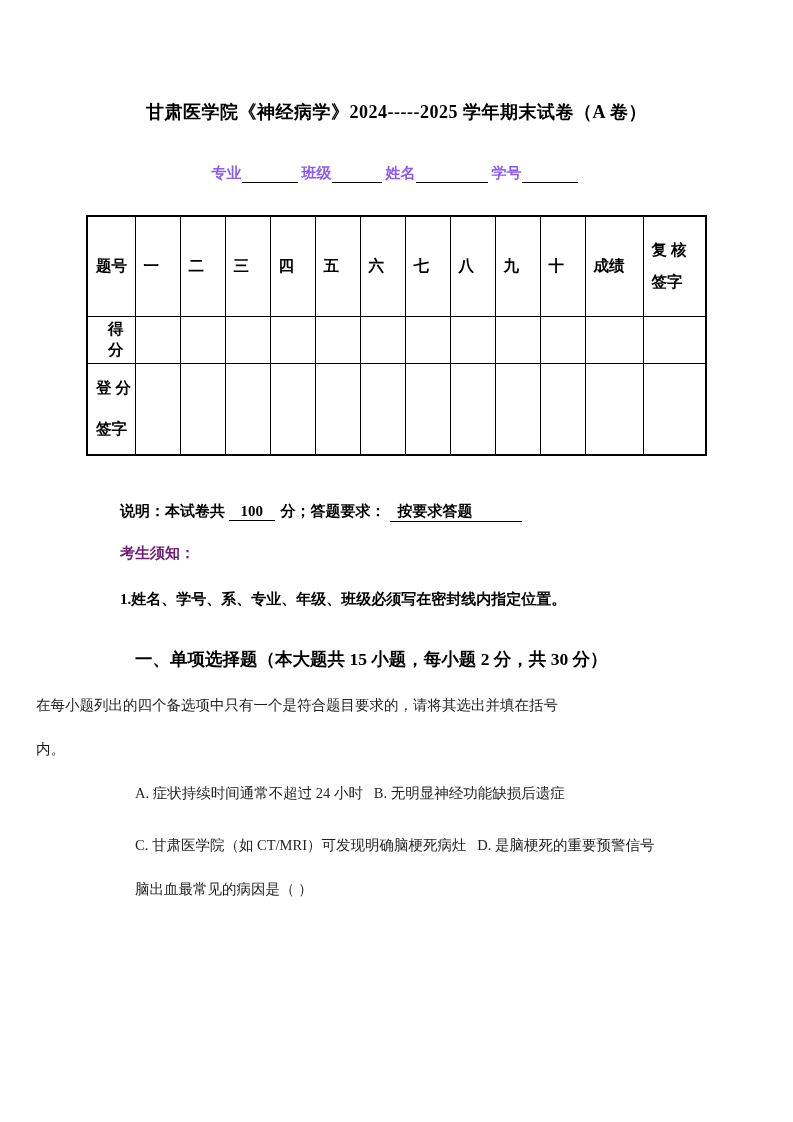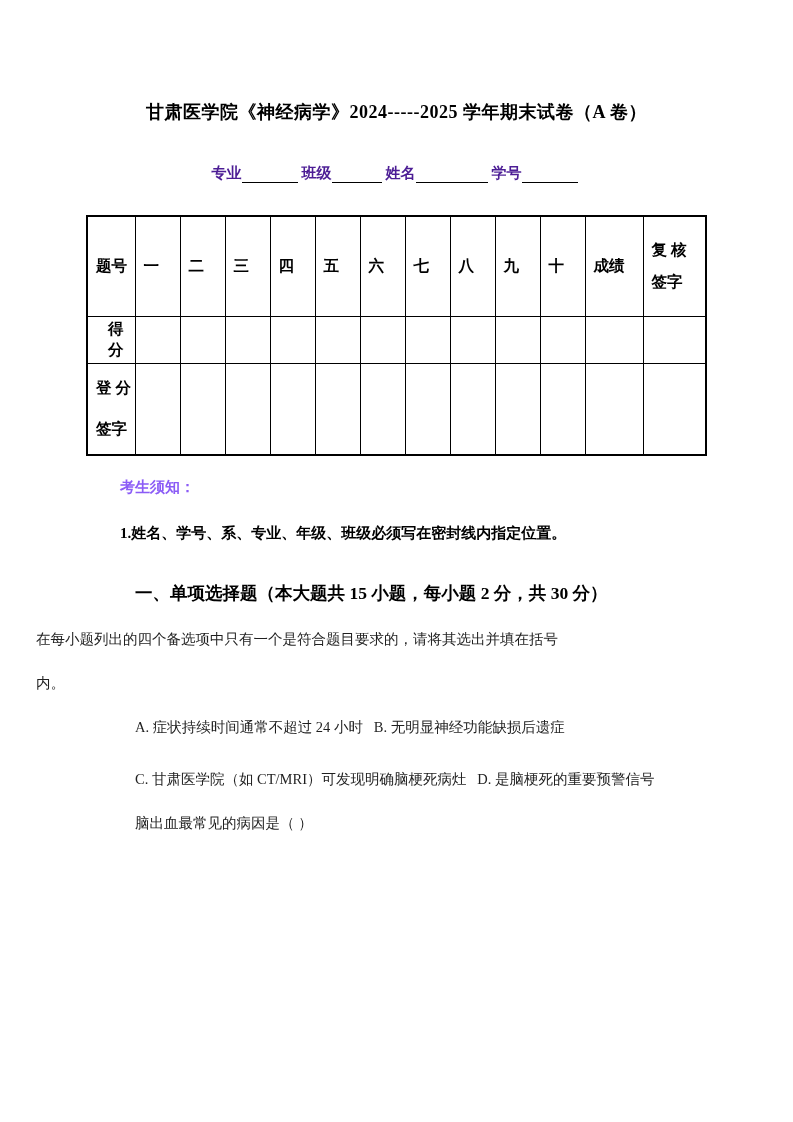--- a/index.html
+++ b/index.html
@@ -20,21 +20,21 @@
     font-size: 18px;
     font-weight: bold;
     color: #000;
     letter-spacing: 0.5px;
   }
   .fill-line {
     margin-top: 40px;
     text-align: center;
     font-size: 15px;
     font-weight: bold;
-    color: #4c1d95;
+    color: #8b5cf6;
   }
   .blank {
     display: inline-block;
     height: 15px;
     border-bottom: 1.6px solid #000;
     vertical-align: bottom;
     margin-right: 4px;
   }
   .w56 { width: 56px; }
   .w50 { width: 50px; }
@@ -76,21 +76,21 @@
   }
   .u-req {
     min-width: 132px;
     padding-left: 8px;
     margin-left: 4px;
   }
   .notice-heading {
     margin: 22px 0 0 120px;
     font-size: 15px;
     font-weight: bold;
-    color: #8b5cf6;
+    color: #701a75;
   }
   .notice {
     margin: 18px 0 0 120px;
     font-size: 15px;
     font-weight: bold;
     color: #000;
     line-height: 36px;
   }
   .notice-2 { width: 582px; }
   .section-heading {
@@ -180,20 +180,21 @@
           <td></td>
           <td></td>
           <td></td>
           <td></td>
           <td></td>
           <td></td>
       </tr>
     </tbody>
   </table>
 
+  <p class="meta-line"><span>说明：本试卷共</span> <span class="u u-num">100</span> <span>分；答题要求：</span><span class="u u-req">按要求答题</span></p>
 
   <p class="notice-heading">考生须知：</p>
 
   <p class="notice">1.姓名、学号、系、专业、年级、班级必须写在密封线内指定位置。</p>
 
 
   <h2 class="section-heading">一、单项选择题（本大题共 15 小题，每小题 2 分，共 30 分）</h2>
 
   <p class="body-text intro">在每小题列出的四个备选项中只有一个是符合题目要求的，请将其选出并填在括号内。</p>
 

